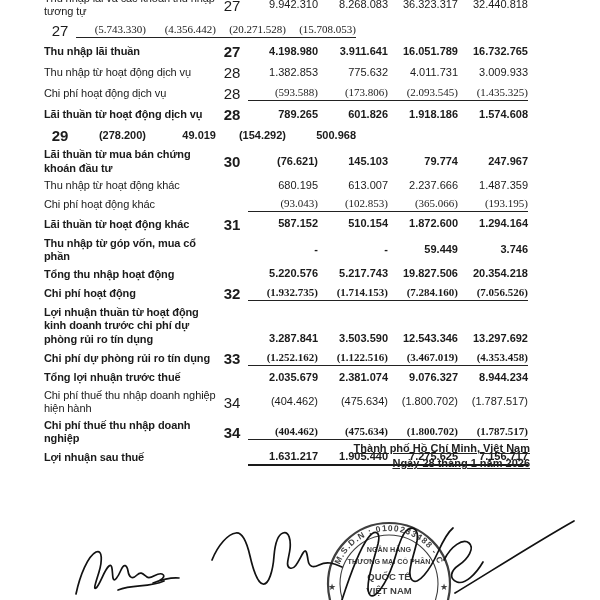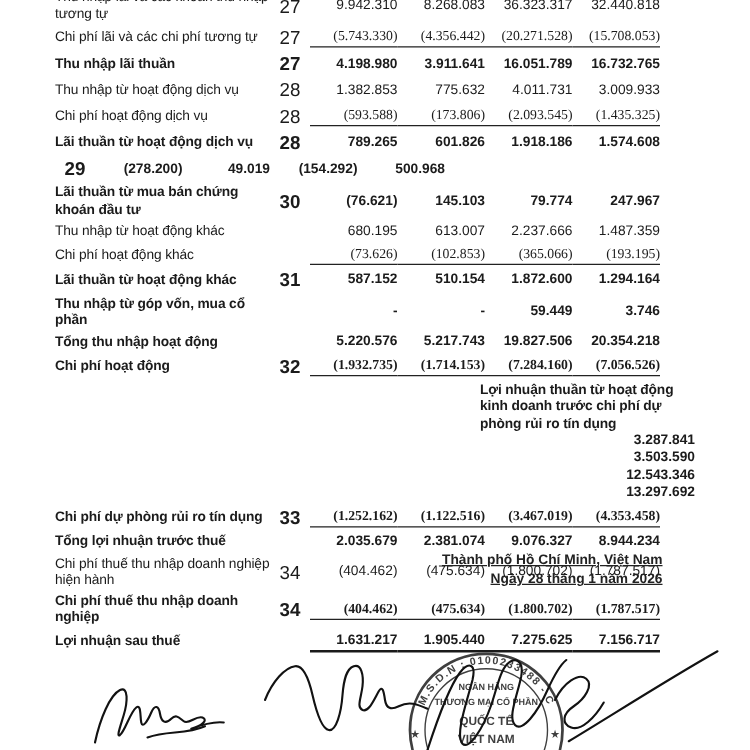--- a/index.html
+++ b/index.html
@@ -5,21 +5,21 @@
   html,body{margin:0;padding:0;}
   body{
     width:600px;height:600px;overflow:hidden;position:relative;
     background:#fff;color:#1b1b1b;
     font-family:"Liberation Sans","DejaVu Sans",sans-serif;
     -webkit-font-smoothing:antialiased;
   }
   .page{position:absolute;inset:0;overflow:hidden;}
   .table-wrap{position:absolute;top:-10px;left:44px;width:512px;}
   .row{display:flex;align-items:center;padding:2px 0;}
-  .row.vb{align-items:flex-end;flex-direction:column;}
+  .row.vb{align-items:flex-end;}
   .row.b{font-weight:700;}
   .lbl{width:172px;font-size:11px;line-height:13.2px;letter-spacing:-0.1px;}
   .note{width:32px;text-align:center;font-size:15px;align-self:center;}
   .val{width:70px;text-align:right;font-size:11px;line-height:13px;white-space:nowrap;padding-bottom:1px;}
   .row.u .val{border-bottom:1.5px solid #222;font-family:Liberation Serif, serif;}
   .row.final .val{border-bottom:2.5px solid #1a1a1a;}
   .footer-block{
     position:absolute;top:441px;right:70px;text-align:right;
     font-size:11px;line-height:15px;font-weight:600;color:#222;text-decoration:underline;
   }
@@ -34,21 +34,20 @@
   <div class="table-wrap">
       <div class="row">
         <div class="lbl">Thu nhập lãi và các khoản thu nhập tương tự</div>
         <div class="note">27</div>
         <div class="val">9.942.310</div>
         <div class="val">8.268.083</div>
         <div class="val">36.323.317</div>
         <div class="val">32.440.818</div>
       </div>
       <div class="row u">
-        <div class="lbl">Chi phí lãi và các chi phí tương tự</div>
         <div class="note">27</div>
         <div class="val">(5.743.330)</div>
         <div class="val">(4.356.442)</div>
         <div class="val">(20.271.528)</div>
         <div class="val">(15.708.053)</div>
       </div>
       <div class="row b">
         <div class="lbl">Thu nhập lãi thuần</div>
         <div class="note">27</div>
         <div class="val">4.198.980</div>
@@ -99,21 +98,21 @@
         <div class="lbl">Thu nhập từ hoạt động khác</div>
         <div class="note"></div>
         <div class="val">680.195</div>
         <div class="val">613.007</div>
         <div class="val">2.237.666</div>
         <div class="val">1.487.359</div>
       </div>
       <div class="row u">
         <div class="lbl">Chi phí hoạt động khác</div>
         <div class="note"></div>
-        <div class="val">(73.626)</div>
+        <div class="val">(93.043)</div>
         <div class="val">(102.853)</div>
         <div class="val">(365.066)</div>
         <div class="val">(193.195)</div>
       </div>
       <div class="row b">
         <div class="lbl">Lãi thuần từ hoạt động khác</div>
         <div class="note">31</div>
         <div class="val">587.152</div>
         <div class="val">510.154</div>
         <div class="val">1.872.600</div>

